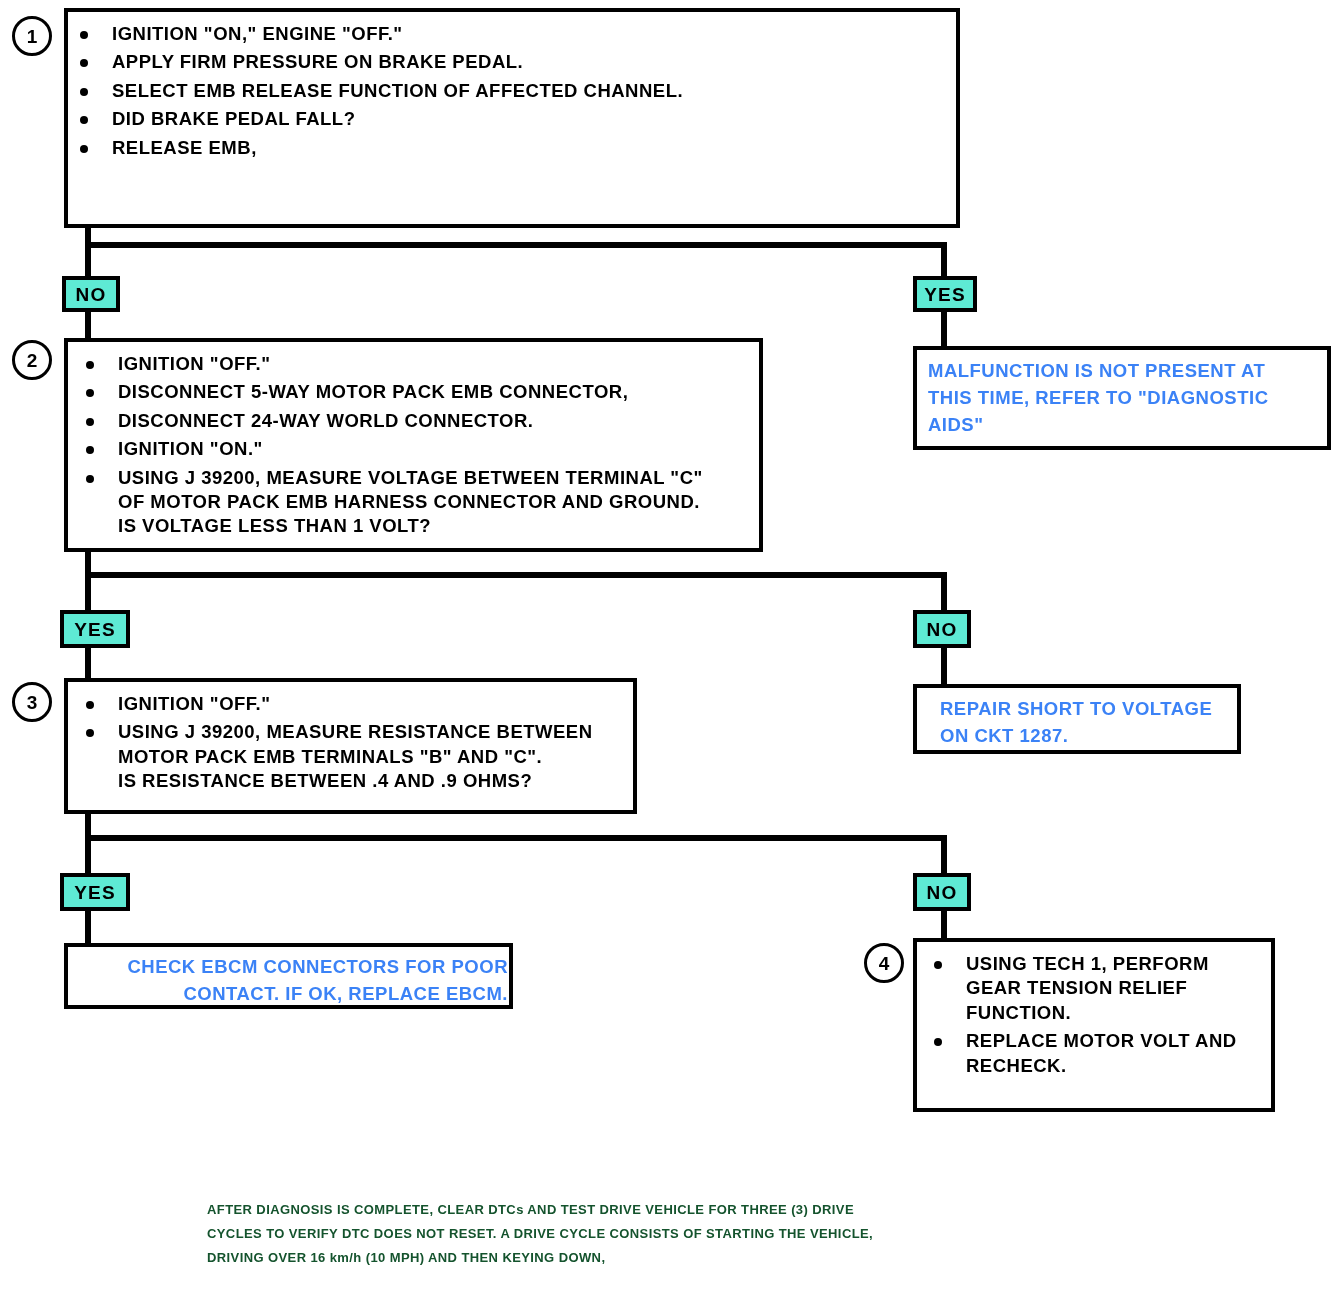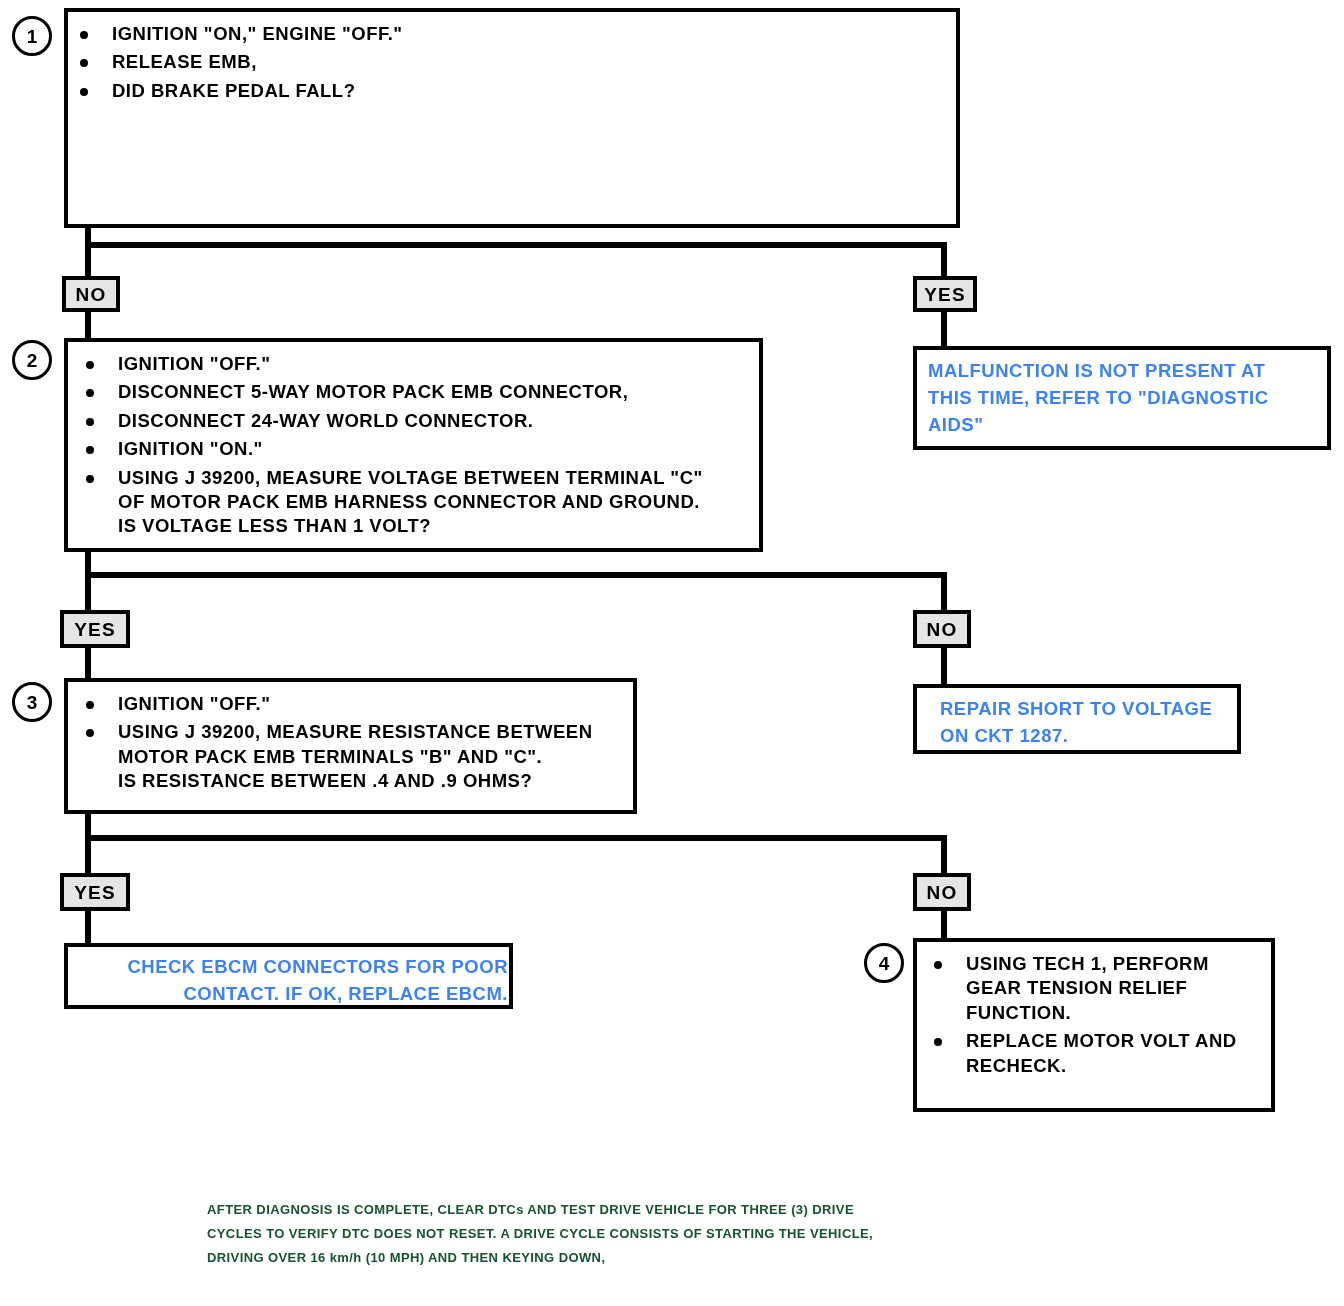--- a/index.html
+++ b/index.html
@@ -20,21 +20,21 @@
   .box {
     position: absolute;
     box-sizing: border-box;
     border: 4px solid #000000;
     background: #ffffff;
   }
   .label-box {
     position: absolute;
     box-sizing: border-box;
     border: 4px solid #000000;
-    background: #e5e5e5;
+    background: #5eead4;
     display: flex;
     align-items: center;
     justify-content: center;
     z-index: 4;
   }
   .label-box .label-text {
     font-size: 19px;
     font-weight: bold;
     letter-spacing: 1.2px;
     color: #000000;
@@ -124,22 +124,24 @@
 <body>
 
 <div id="page">
 
   <div class="circle" style="left:12px; top:16px;">
     <span class="circle-text">1</span>
   </div>
   <div class="box" style="left:64px; top:8px; width:896px; height:220px;"></div>
   <ul class="bullets" style="left:74px; top:22px; width:880px;">
     <li>IGNITION "ON," ENGINE "OFF."</li>
+    <li>APPLY FIRM PRESSURE ON BRAKE PEDAL.</li>
+    <li>SELECT EMB RELEASE FUNCTION OF AFFECTED CHANNEL.</li>
+    <li>DID BRAKE PEDAL FALL?</li>
     <li>RELEASE EMB,</li>
-    <li>DID BRAKE PEDAL FALL?</li>
   </ul>
 
   <div class="vline" style="left:85px; top:226px; height:22px;"></div>
   <div class="hline" style="left:85px; top:242px; width:862px;"></div>
   <div class="vline" style="left:85px; top:242px; height:36px;"></div>
   <div class="vline" style="left:941px; top:242px; height:36px;"></div>
 
   <div class="label-box" style="left:62px; top:276px; width:58px; height:36px;">
     <span class="label-text">NO</span>
   </div>

